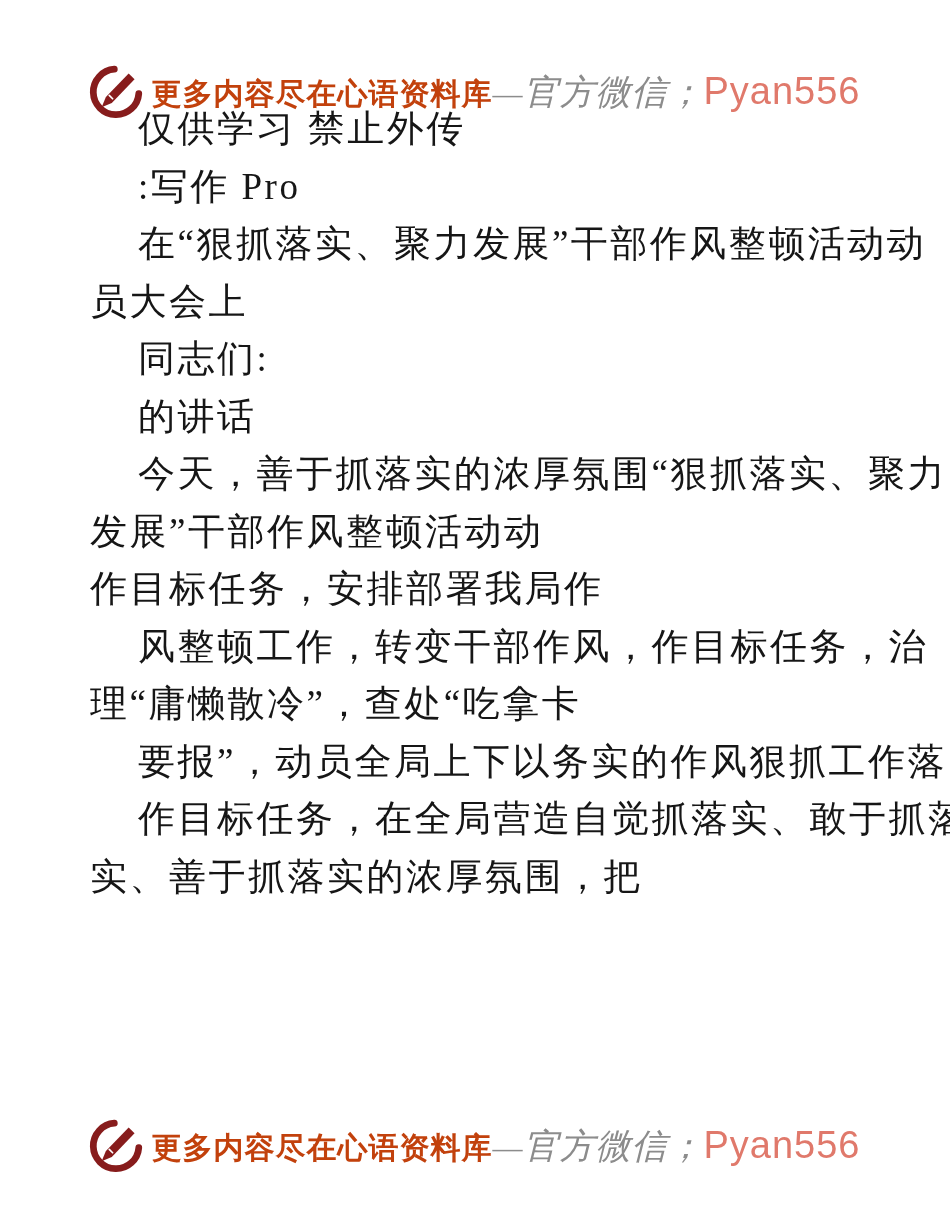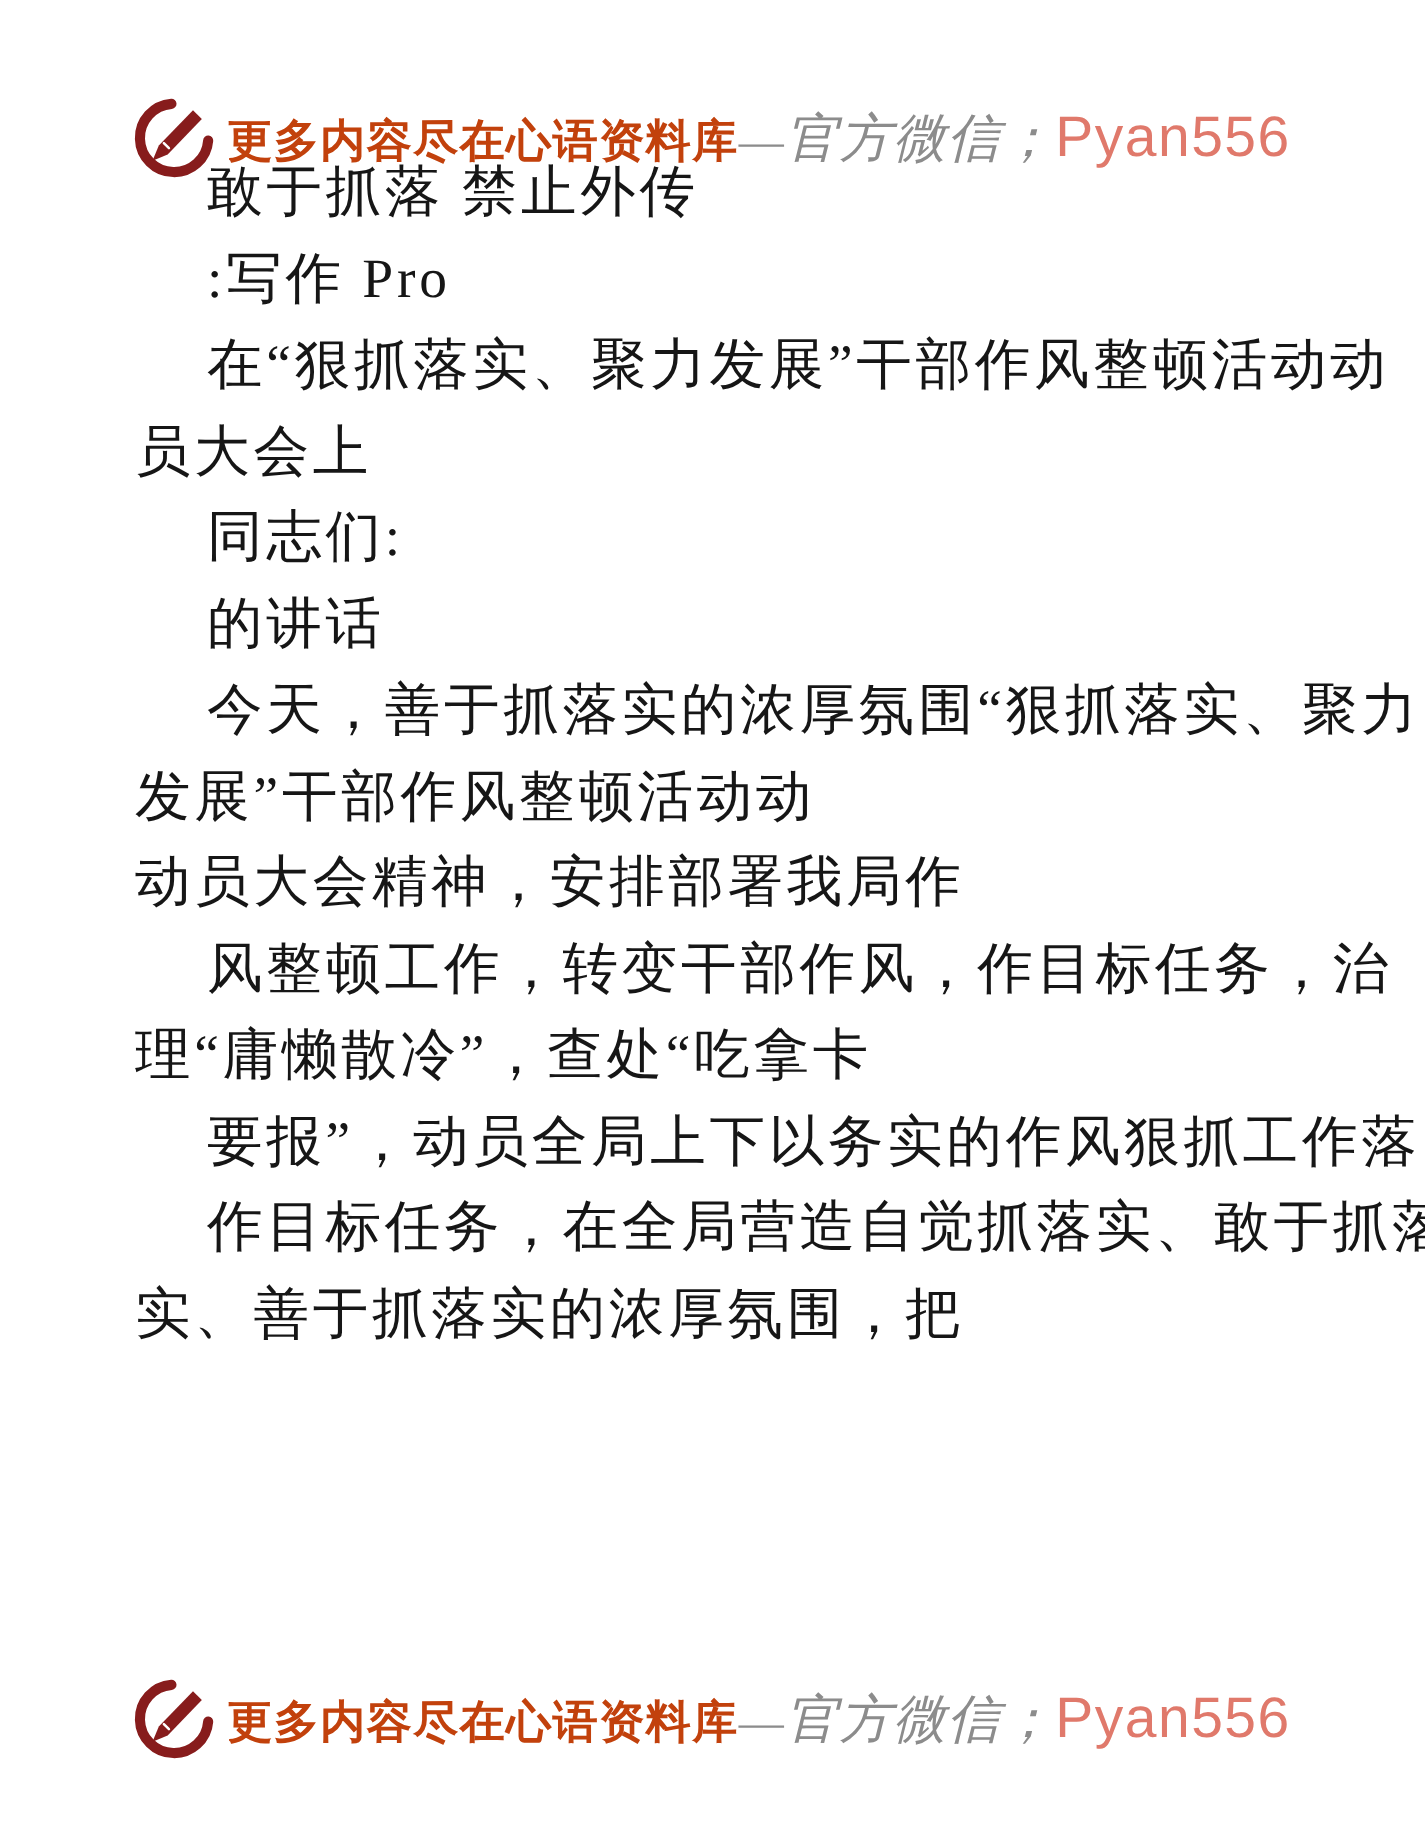--- a/index.html
+++ b/index.html
@@ -55,29 +55,29 @@
       <path d="M24 36 l4 4" stroke="#ffffff" stroke-width="2" stroke-linecap="round"></path>
       <circle cx="12" cy="14" r="1.8" fill="#871c1c"></circle>
       <circle cx="54" cy="50" r="1.8" fill="#871c1c"></circle>
     </svg>
     <div class="brand-text">
       <span class="brand-name">更多内容尽在心语资料库</span><span class="brand-sep">—</span><span class="brand-wechat">官方微信；</span><span class="brand-id">Pyan556</span>
     </div>
   </div>
 
   <div class="doc">
-    <p class="ind">敢于抓落 禁止外传</p>
+    <p class="ind">仅供学习 禁止外传</p>
     <p class="ind">:写作 Pro</p>
     <p class="ind">在“狠抓落实、聚力发展”干部作风整顿活动动</p>
     <p>员大会上</p>
     <p class="ind">同志们:</p>
     <p class="ind">的讲话</p>
     <p class="ind">今天，善于抓落实的浓厚氛围“狠抓落实、聚力</p>
     <p>发展”干部作风整顿活动动</p>
-    <p>动员大会精神，安排部署我局作</p>
+    <p>作目标任务，安排部署我局作</p>
     <p class="ind">风整顿工作，转变干部作风，作目标任务，治</p>
     <p>理“庸懒散冷”，查处“吃拿卡</p>
     <p class="ind">要报”，动员全局上下以务实的作风狠抓工作落</p>
     <p class="ind">作目标任务，在全局营造自觉抓落实、敢于抓落</p>
     <p>实、善于抓落实的浓厚氛围，把</p>
   </div>
 
   <div class="brandbar bottom">
     <svg class="brand-logo" viewBox="0 0 64 64">
       <path d="M30 5 A27 27 0 1 0 59 34" fill="none" stroke="#871c1c" stroke-width="8" stroke-linecap="round"></path>

